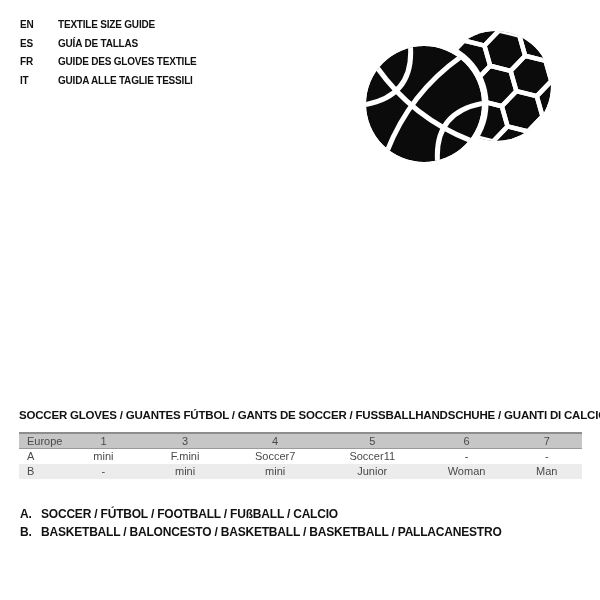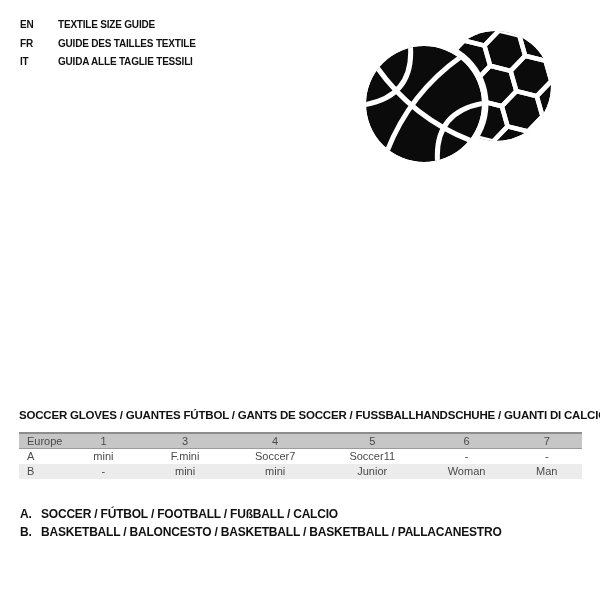--- a/index.html
+++ b/index.html
@@ -37,22 +37,26 @@
 </style>
 </head>
 <body>
 
 <div class="lang-block">
   <div class="lang-row">
     <span class="lang-code">EN</span>
     <span class="lang-label">TEXTILE SIZE GUIDE</span>
   </div>
   <div class="lang-row">
+    <span class="lang-code">ES</span>
+    <span class="lang-label">GUÍA DE TALLAS</span>
+  </div>
+  <div class="lang-row">
     <span class="lang-code">FR</span>
-    <span class="lang-label">GUIDE DES TAILLES TEXTILE</span>
+    <span class="lang-label">GUIDE DES GLOVES TEXTILE</span>
   </div>
   <div class="lang-row">
     <span class="lang-code">IT</span>
     <span class="lang-label">GUIDA ALLE TAGLIE TESSILI</span>
   </div>
 </div>
 
 <svg class="balls-wrap" viewBox="0 0 202 172" aria-hidden="true">
   <defs>
     <clipPath id="soccerClip">

